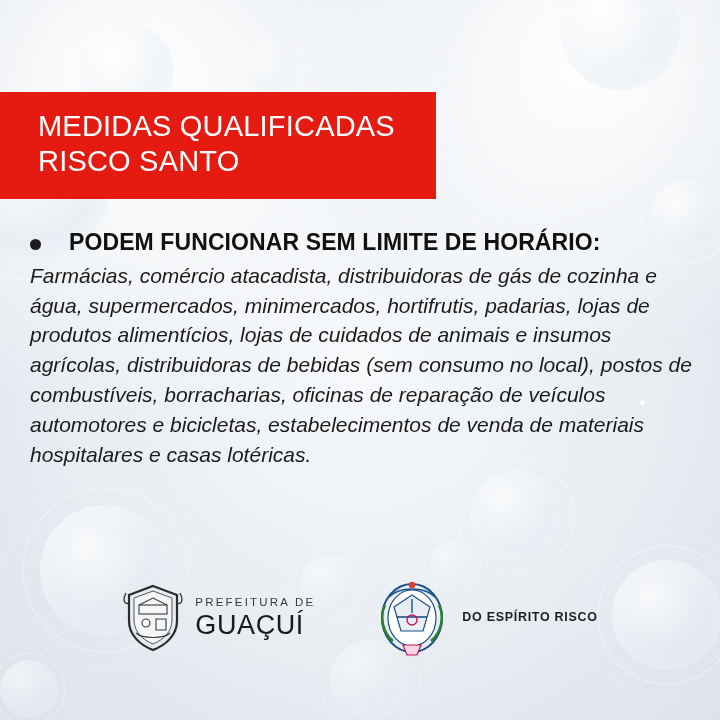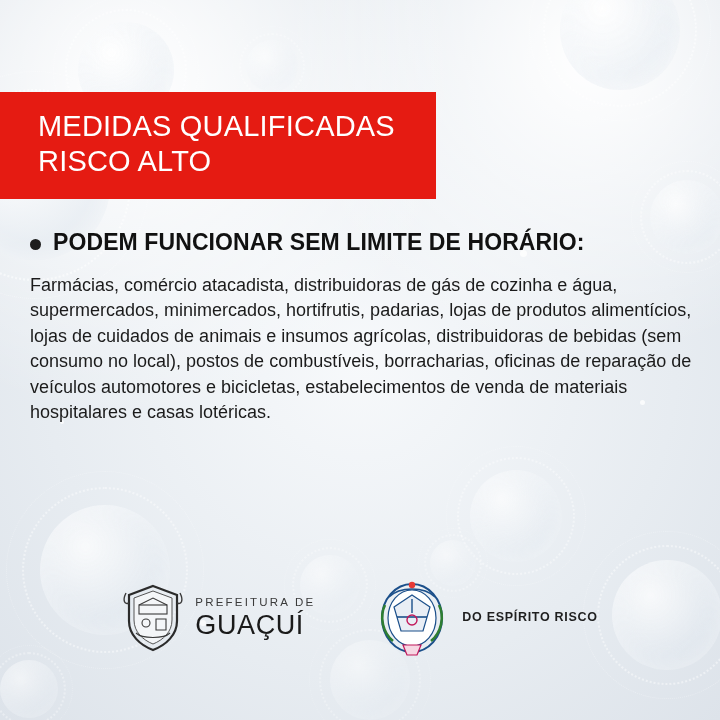--- a/index.html
+++ b/index.html
@@ -88,43 +88,44 @@
   
   .content {
     position: absolute;
     left: 30px;
     top: 228px;
     width: 664px;
   }
   .headline-row {
     display: flex;
     align-items: flex-start;
-    gap: 12px;
-    margin-bottom: 16px;
+    gap: 28px;
+    margin-bottom: 4px;
   }
   .bullet-dot {
     width: 11px;
     height: 11px;
     border-radius: 50%;
     background: #1d1d1d;
     margin-top: 11px;
     flex: 0 0 auto;
   }
   .headline {
     font-size: 23px;
     font-weight: bold;
     color: #111111;
     letter-spacing: .1px;
     line-height: 1.25;
   }
   .paragraph {
-    font-size: 18px;
+    font-size: 21px;
     line-height: 1.42;
     color: #1b1b1b;
     max-width: 665px;
+    font-style: italic;
   }
 
   
   .footer {
     position: absolute;
     left: 0;
     right: 0;
     top: 575px;
     display: flex;
     justify-content: center;
@@ -193,21 +194,21 @@
   <div class="virus v10"></div>
   <div class="virus v11"></div>
   <div class="virus v12"></div>
   <div class="speck" style="width:7px;height:7px;left:520px;top:250px;"></div>
   <div class="speck" style="width:5px;height:5px;left:640px;top:400px;"></div>
   <div class="speck" style="width:6px;height:6px;left:200px;top:620px;"></div>
   <div class="speck" style="width:4px;height:4px;left:60px;top:420px;"></div>
 
   <div class="banner">
     <div class="banner-line">MEDIDAS QUALIFICADAS</div>
-    <div class="banner-line">RISCO ALTO</div>
+    <div class="banner-line">RISCO SANTO</div>
   </div>
 
   <div class="content">
     <div class="headline-row">
       <div class="bullet-dot"></div>
       <div class="headline">PODEM FUNCIONAR SEM LIMITE DE HORÁRIO:</div>
     </div>
     <div class="paragraph">Farmácias, comércio atacadista, distribuidoras de gás de cozinha e água, supermercados, minimercados, hortifrutis, padarias, lojas de produtos alimentícios, lojas de cuidados de animais e insumos agrícolas, distribuidoras de bebidas (sem consumo no local), postos de combustíveis, borracharias, oficinas de reparação de veículos automotores e bicicletas, estabelecimentos de venda de materiais hospitalares e casas lotéricas.</div>
   </div>
 

